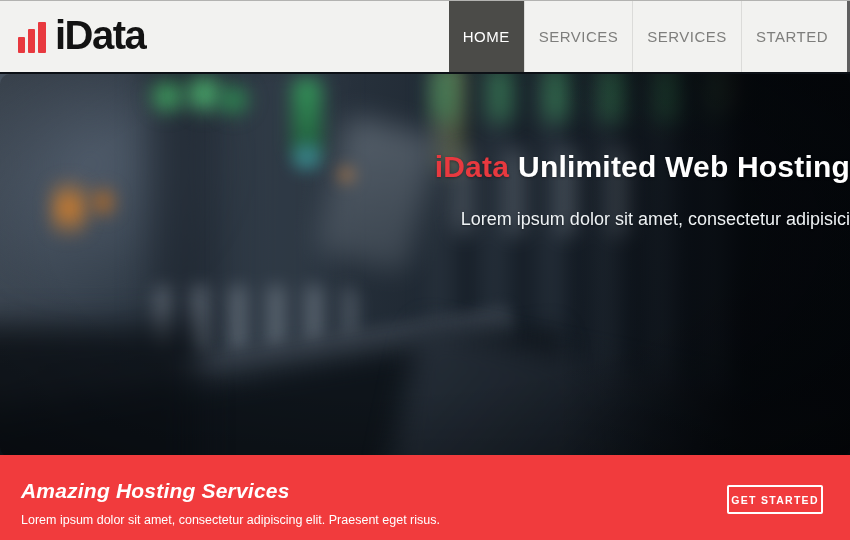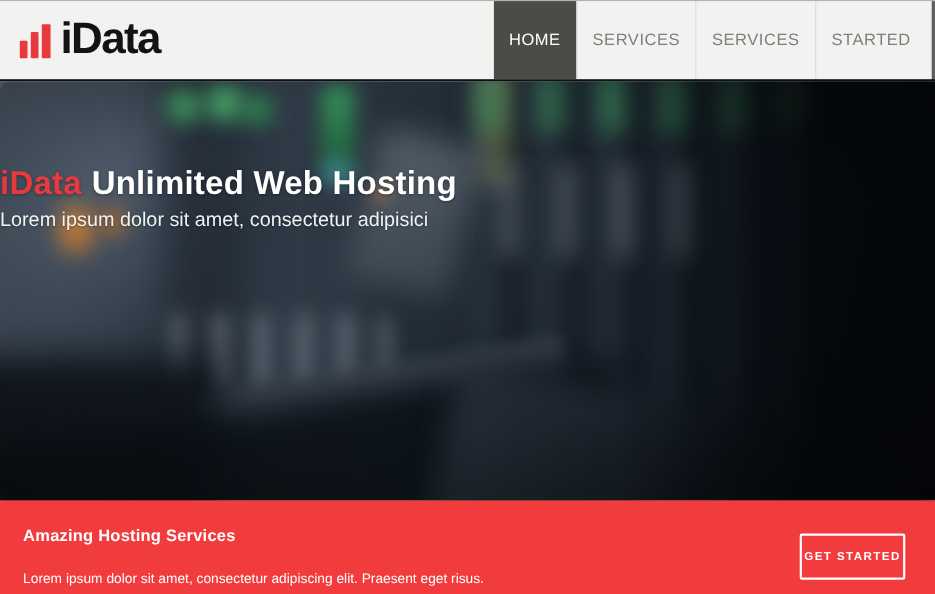--- a/index.html
+++ b/index.html
@@ -32,33 +32,33 @@
   .scroll-thumb { position:absolute; right:0; top:0; width:3px; height:72px; background:#5f5f5f; }
 
   
   .hero {
     position:relative; height:383px; overflow:hidden;
     background:linear-gradient(100deg,#46515e 0%,#333e4a 18%,#27313c 38%,#1b242e 58%,#0d141c 78%,#070b10 100%);
     border-top:2px solid #0c1016;
   }
   .bg { position:absolute; inset:0; }
   .blob { position:absolute; border-radius:10px; }
-  .hero-content { position:relative; z-index:2; text-align:left; padding-top:76px; }
+  .hero-content { position:relative; z-index:2; text-align:right; padding-top:76px; }
   .hero-content h1 { font-size:30px; font-weight:700; color:#fff; letter-spacing:.2px; text-shadow:0 1px 3px rgba(0,0,0,.35); }
   .hero-content h1 .accent { color:var(--accent-red,#e8393f); }
   .hero-content h1 .rest { margin-left:9px; }
-  .hero-content .sub { margin-top:2px; font-size:18px; font-weight:400; color:#eef2f4; line-height:27px; text-shadow:0 1px 2px rgba(0,0,0,.35); }
+  .hero-content .sub { margin-top:22px; font-size:18px; font-weight:400; color:#eef2f4; line-height:27px; text-shadow:0 1px 2px rgba(0,0,0,.35); }
 
   
   .cta { position:relative; height:85px; background:var(--banner-red,#f13b3d); color:#fff; }
   .cta-text { padding:24px 0 0 21px; }
-  .cta-text h2 { font-size:15px; font-weight:700; letter-spacing:.2px; }
-  .cta-text p { margin-top:23px; font-size:12.5px; font-weight:400; }
+  .cta-text h2 { font-size:21px; font-weight:700; letter-spacing:.2px;font-style:italic; }
+  .cta-text p { margin-top:10px; font-size:12.5px; font-weight:400; }
   .cta-btn {
-    position:absolute; right:27px; top:30px; width:96px; height:42px;
+    position:absolute; right:27px; top:30px; width:96px; height:29px;
     background:transparent; border:2px solid #fff; border-radius:2px;
     color:#fff; font-family:"Liberation Sans",sans-serif; font-size:10.5px; font-weight:700;
     letter-spacing:1.3px; cursor:pointer;
   }
 </style>
 </head>
 <body>
 
 <div class="page">
 

